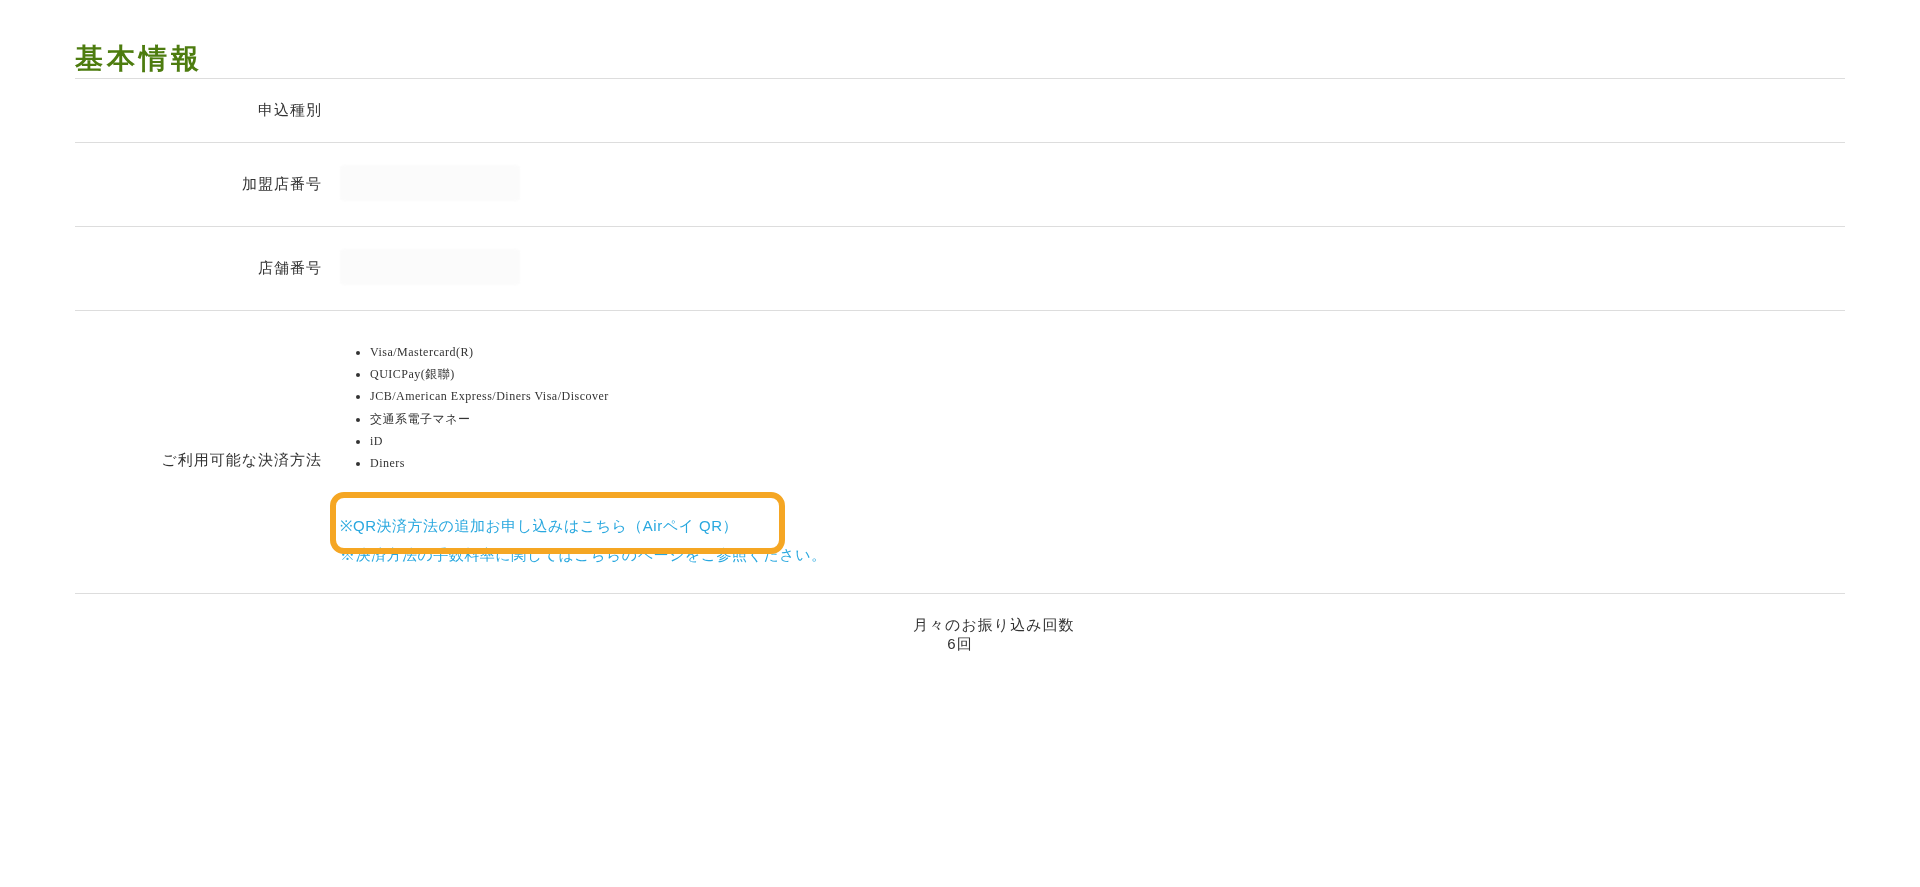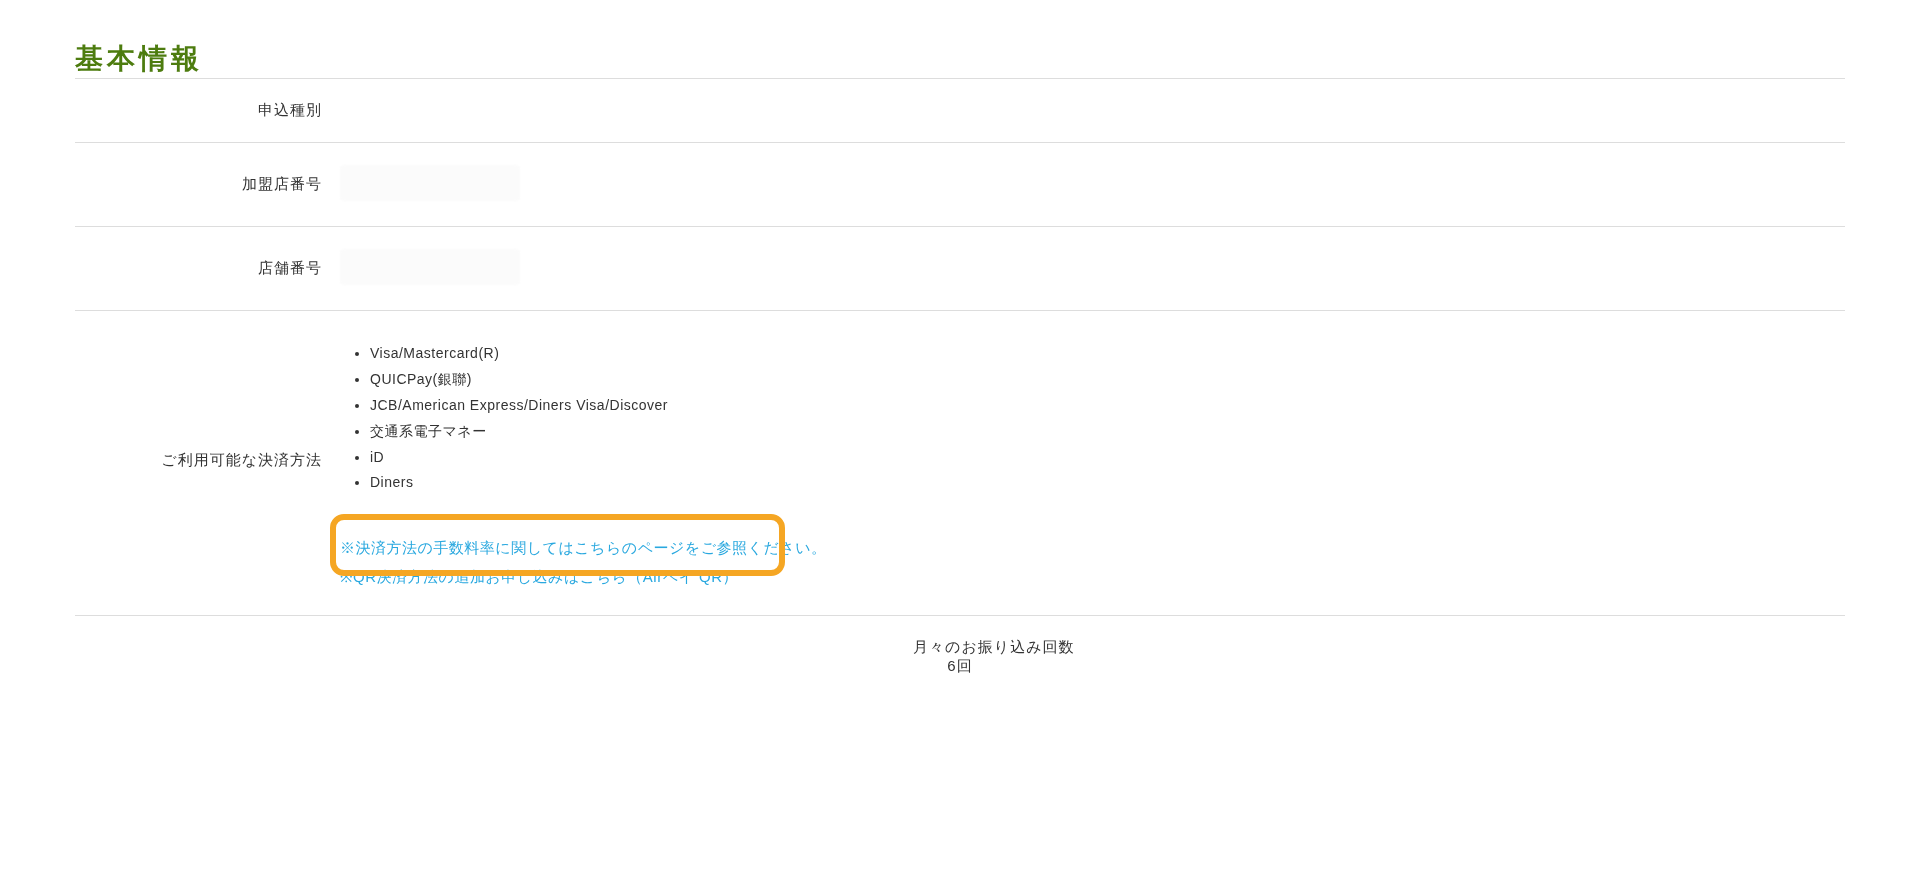--- a/index.html
+++ b/index.html
@@ -60,24 +60,25 @@
       height: 36px;
       background: #fbfbfb;
       border-radius: 4px;
       filter: blur(1px);
     }
     .payment-list {
       list-style: disc;
       padding-left: 30px;
     }
     .payment-list li {
-      font-size: 14px;
+      font-size: 12px;
       color: #333333;
       line-height: 1.85;
       letter-spacing: 0.5px;
+      font-family: Liberation Serif, serif;
     }
     .link-block {
       margin-top: 38px;
       position: relative;
     }
     .highlight-box {
       position: absolute;
       border: 6px solid #f5a623;
       border-radius: 14px;
       top: -20px;
@@ -131,22 +132,22 @@
       <ul class="payment-list">
         <li>Visa/Mastercard(R)</li>
         <li>QUICPay(銀聯)</li>
         <li>JCB/American Express/Diners Visa/Discover</li>
         <li>交通系電子マネー</li>
         <li>iD</li>
         <li>Diners</li>
       </ul>
       <div class="link-block">
         <div class="highlight-box"></div>
+        <a href="#" class="link">※QR決済方法の追加お申し込みはこちら（Airペイ QR）</a>
         <a href="#" class="link">※決済方法の手数料率に関してはこちらのページをご参照ください。</a>
-        <a href="#" class="link">※QR決済方法の追加お申し込みはこちら（Airペイ QR）</a>
       </div>
     </div>
   </div>
 
   <div class="info-row last-row">
     <div class="info-label">月々のお振り込み回数</div>
     <div class="info-value">6回</div>
   </div>
 
 </div>

